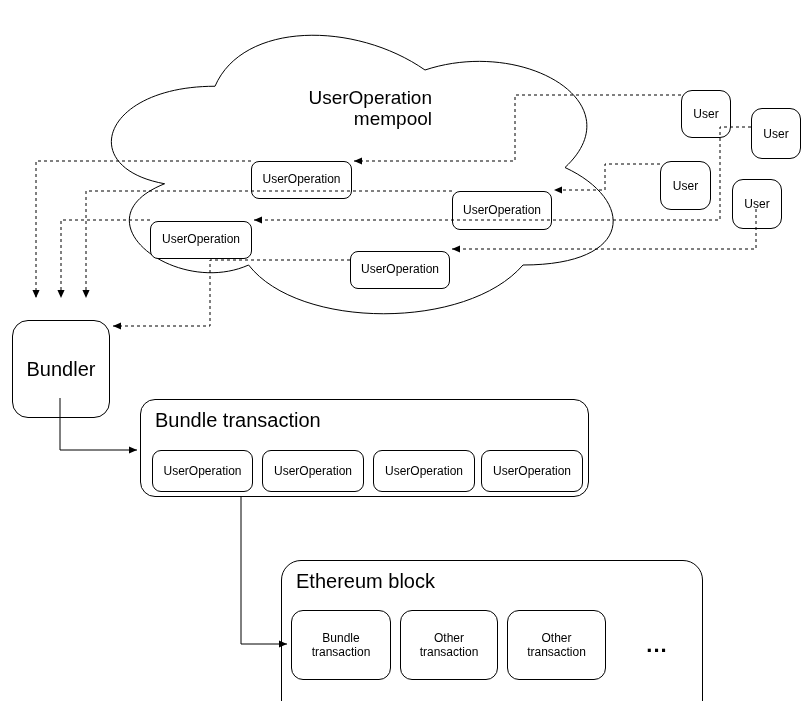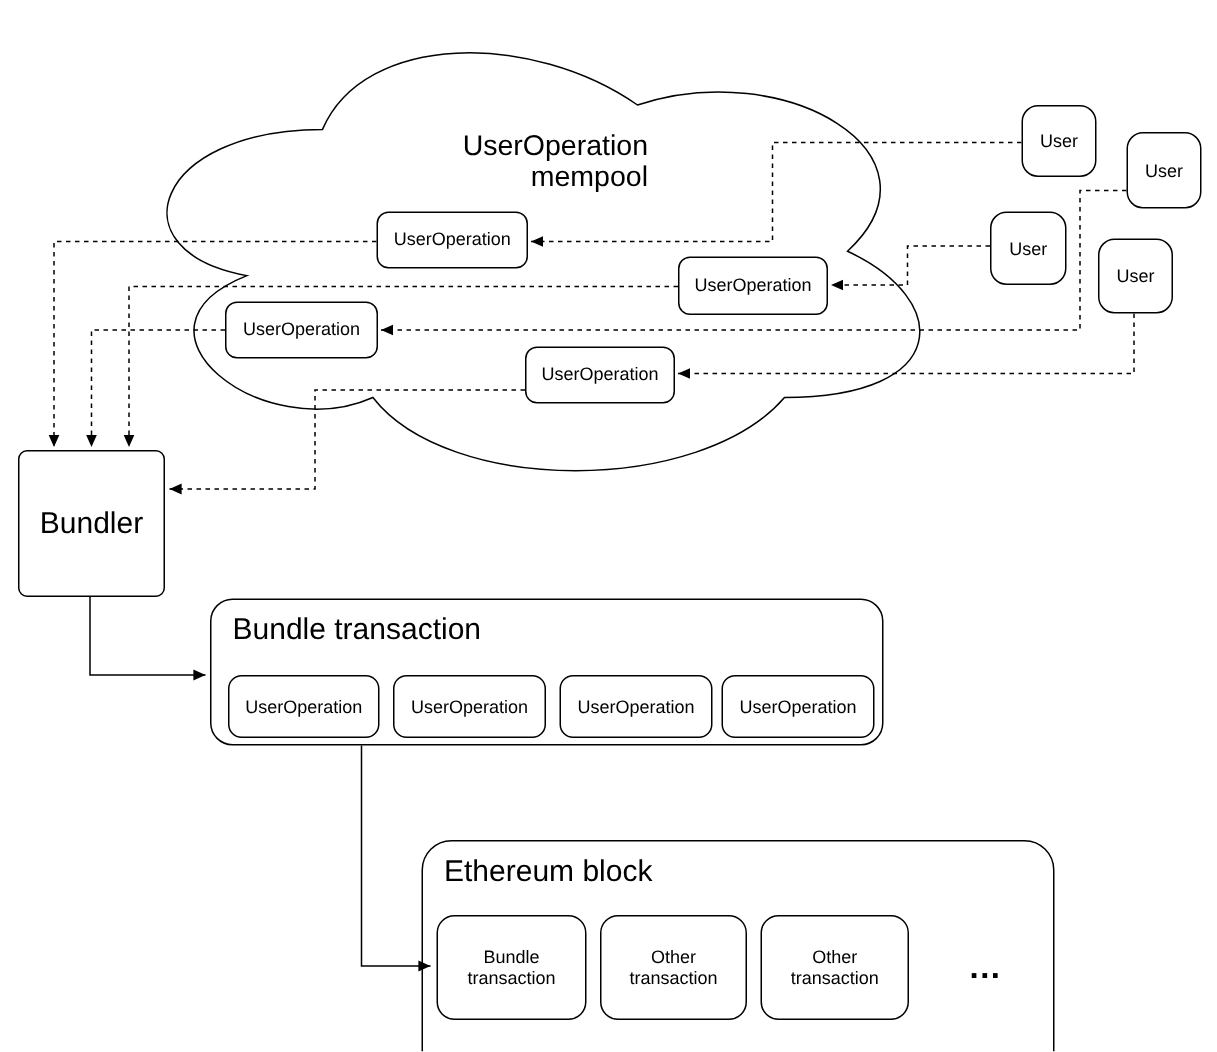--- a/index.html
+++ b/index.html
@@ -33,32 +33,33 @@
   .box {
     position: absolute;
     box-sizing: border-box;
     background: #ffffff;
     border: 1px solid #000000;
     display: flex;
     align-items: center;
     justify-content: center;
     text-align: center;
     z-index: 1;
+    margin-top: 20px;
   }
   .userop {
     border-radius: 8px;
     font-size: 12px;
     line-height: 1.1;
   }
   .user {
     border-radius: 11px;
     font-size: 12px;
   }
   .bundler {
-    border-radius: 6px;
+    border-radius: 16px;
     font-size: 20px;
   }
   .container-box {
     position: absolute;
     box-sizing: border-box;
     background: #ffffff;
     border: 1px solid #000000;
     z-index: 1;
     padding-left: 20px;
   }

